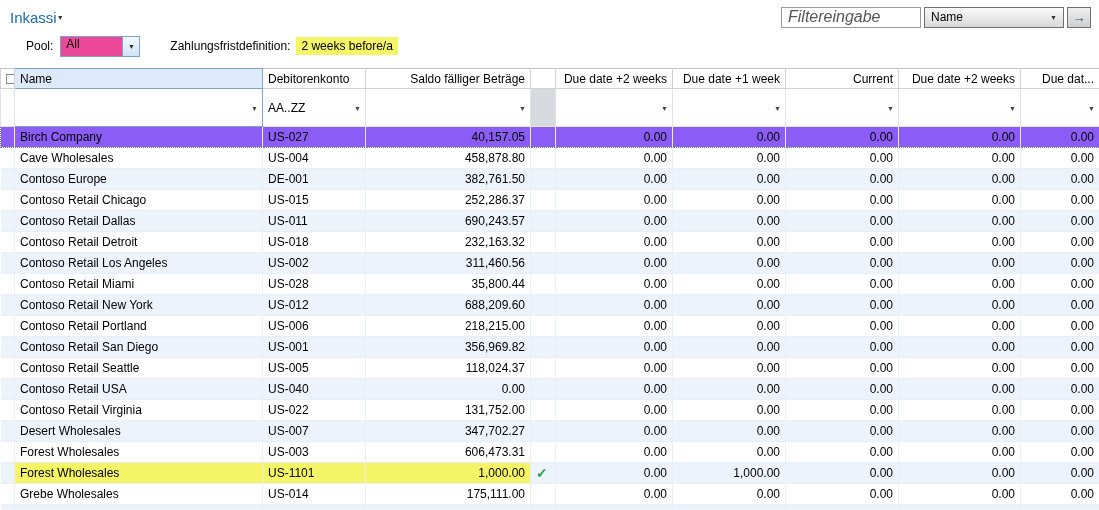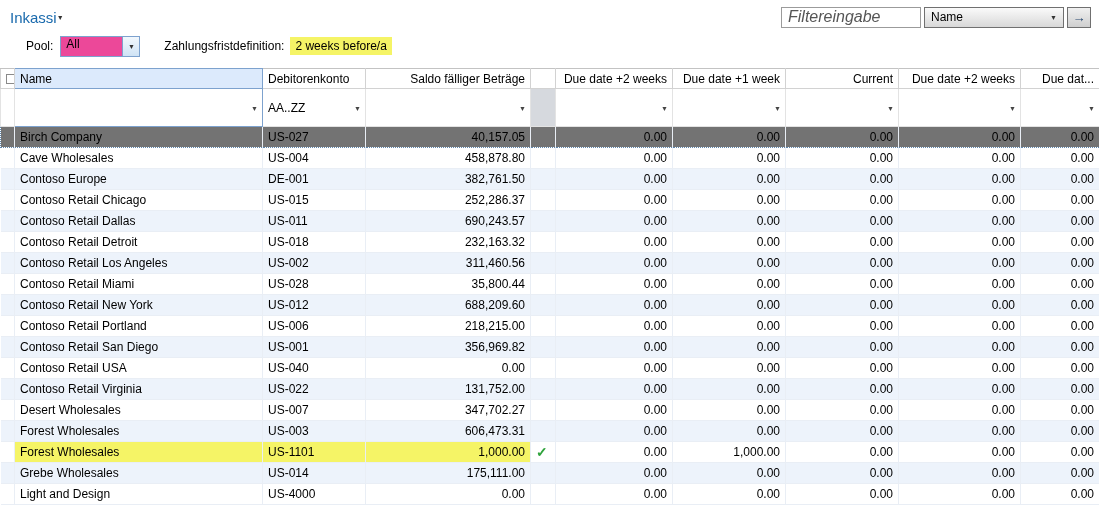--- a/index.html
+++ b/index.html
@@ -20,41 +20,41 @@
   .go-btn { width:24px; height:21px; border:1px solid #707070; background:linear-gradient(#f0f0f0,#cfcfcf);
             font-size:13px; font-weight:bold; color:#24456e; line-height:19px; text-align:center; cursor:default; }
 
   
   .toolbar { height:32px; display:flex; align-items:center; padding-left:26px; }
   .toolbar .lbl { margin-right:7px; }
   .pool-select { width:80px; height:21px; border:1px solid #7da2ce; background:#ec4899;
                  display:flex; align-items:flex-start; justify-content:space-between; padding-left:5px; }
   .pool-dd { width:17px; height:100%; border-left:1px solid #7da2ce; background:linear-gradient(#f2f8fd,#cfe3f5);
              display:flex; align-items:center; justify-content:center; font-size:7px; color:#333; }
-  .def-label { margin-left:24px; margin-right:6px; }
+  .def-label { margin-left:30px; margin-right:6px; }
   .hl-value { background:#f5f466; padding:2px 5px; }
 
   
   table { border-collapse:collapse; table-layout:fixed; width:1099px; margin-top:6px; }
   thead th { height:20px; border:1px solid #d2d2d2; border-top:1px solid #c3c3c3; background:#fff;
              font-weight:normal; padding:0 5px; white-space:nowrap; overflow:hidden; }
   th.focused { background:#dceafc; border:1px solid #7da2ce; }
   .tl { text-align:left; } .trr { text-align:right; }
   .cb { display:inline-block; width:10px; height:10px; border:1px solid #8a8a8a; background:#fff; vertical-align:middle; }
 
   tr.filter td { height:38px; border:1px solid #e3e3e3; background:#fff; position:relative;
                  padding:0 16px 0 5px; white-space:nowrap; overflow:hidden; }
   tr.filter td .fd { position:absolute; right:4px; top:50%; transform:translateY(-50%); font-size:7px; color:#444; }
   tr.filter td.name-filter { border:1px solid #7da2ce; }
   tr.filter td.gray { background:#d6d9de; }
 
   tbody td { height:21px; padding:0 5px; border-right:1px solid #e9eef5; border-bottom:1px solid #e9eef5;
              white-space:nowrap; overflow:hidden; }
   tbody tr:nth-child(odd) td { background:#edf3fb; }
-  tbody tr.selected td { background:#737373; border-top:1px dotted #5f87ae; border-bottom:1px dotted #5f87ae; }
+  tbody tr.selected td { background:#8b5cf6; border-top:1px dotted #5f87ae; border-bottom:1px dotted #5f87ae; }
   tbody tr.selected td:first-child { border-left:1px dotted #5f87ae; }
   tbody tr.selected td:last-child { border-right:1px dotted #5f87ae; }
   td.num { text-align:right; }
   td.hl { background:#f5f466 !important; }
   .check { color:#2fa33c; font-weight:bold; font-size:14px; }
 </style>
 </head>
 <body>
 
 <div class="titlebar">
@@ -263,20 +263,32 @@
         <td class="num">356,969.82</td>
         <td></td>
         <td class="num">0.00</td>
         <td class="num">0.00</td>
         <td class="num">0.00</td>
         <td class="num">0.00</td>
         <td class="num">0.00</td>
       </tr>
       <tr>
         <td></td>
+        <td>Contoso Retail Seattle</td>
+        <td>US-005</td>
+        <td class="num">118,024.37</td>
+        <td></td>
+        <td class="num">0.00</td>
+        <td class="num">0.00</td>
+        <td class="num">0.00</td>
+        <td class="num">0.00</td>
+        <td class="num">0.00</td>
+      </tr>
+      <tr>
+        <td></td>
         <td>Contoso Retail USA</td>
         <td>US-040</td>
         <td class="num">0.00</td>
         <td></td>
         <td class="num">0.00</td>
         <td class="num">0.00</td>
         <td class="num">0.00</td>
         <td class="num">0.00</td>
         <td class="num">0.00</td>
       </tr>

